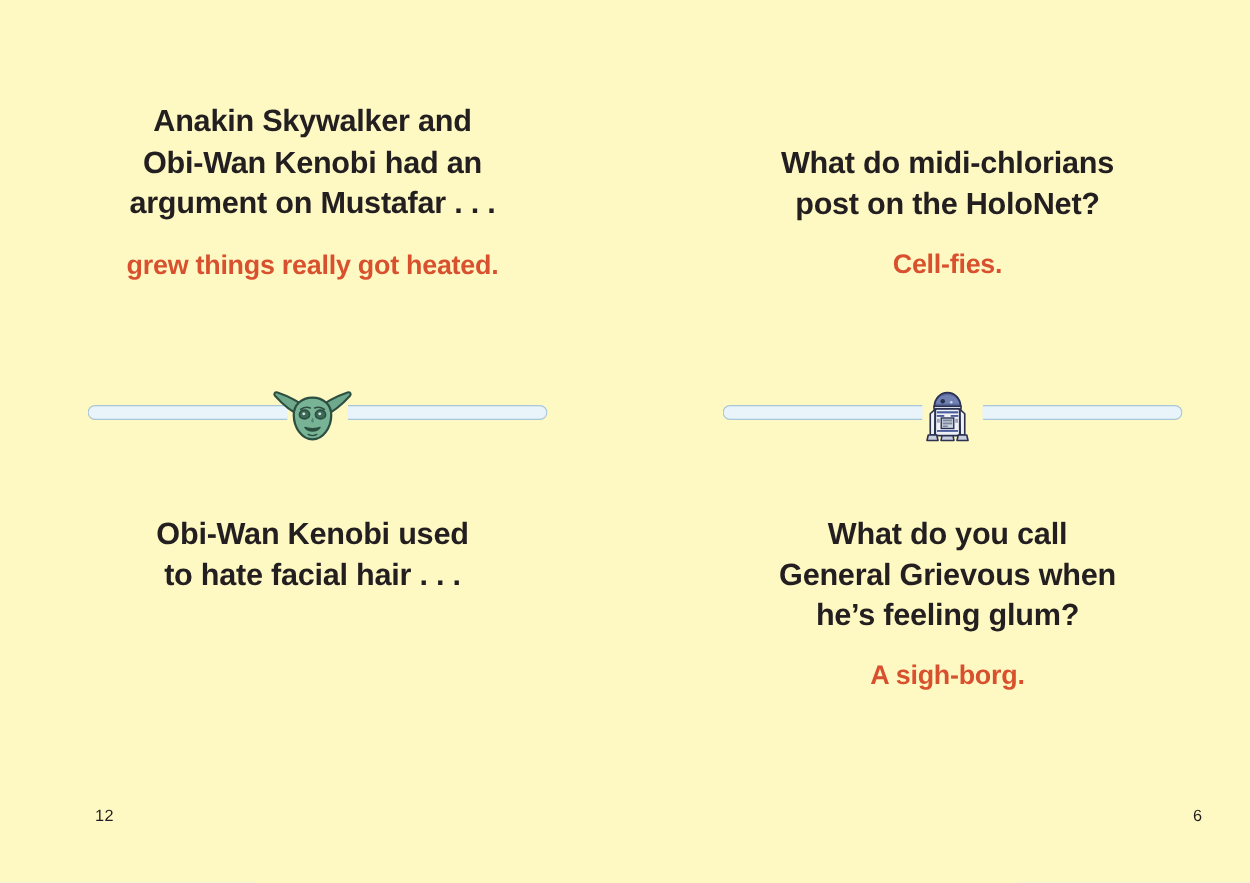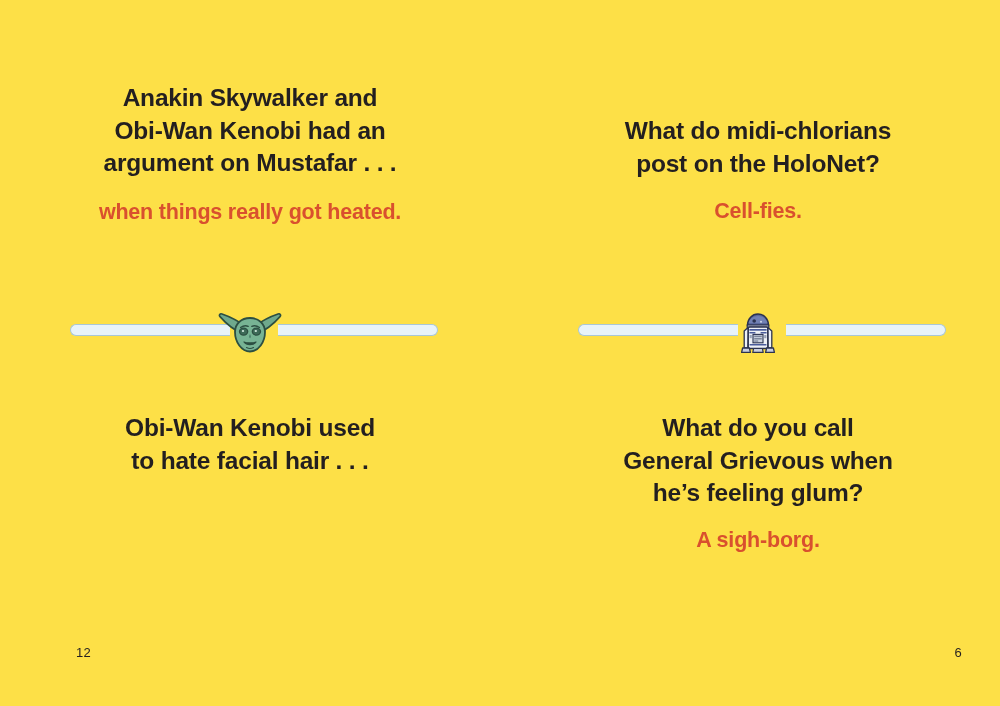--- a/index.html
+++ b/index.html
@@ -11,21 +11,21 @@
     height: 706px;
     background: #dfeef8;
     font-family: "Liberation Sans", sans-serif;
     overflow: hidden;
   }
 
   .book-spread {
     position: relative;
     width: 1000px;
     height: 706px;
-    background: #fde047;
+    background: #fef9c3;
   }
 
   .page {
     position: absolute;
     top: 0;
     height: 706px;
     width: 500px;
   }
   .page-left  { left: 0; }
   .page-right { left: 508px; }
@@ -129,21 +129,21 @@
 
 <div class="book-spread">
 
   <div class="page page-left">
 
     <div class="joke joke-top-left">
       <p class="setup">Anakin Skywalker and
 Obi-Wan Kenobi had an
 argument on Mustafar . . .</p>
       <div class="gap-top-left"></div>
-      <p class="punchline">when things really got heated.</p>
+      <p class="punchline">grew things really got heated.</p>
     </div>
 
     <div class="divider">
       <div class="rule rule-left"></div>
       <div class="rule rule-right"></div>
 
       <div class="divider-icon">
         <svg width="64" height="44" viewBox="0 0 64 44" aria-hidden="true">
 
           <path d="M30 17 C22 11 13 6 4 3 C2 2.3 0.6 4 2 5.6 C8 12.5 16 19 25 23 Z" fill="#6fa98c" stroke="#2c4f42" stroke-width="1.6" stroke-linejoin="round"></path>

